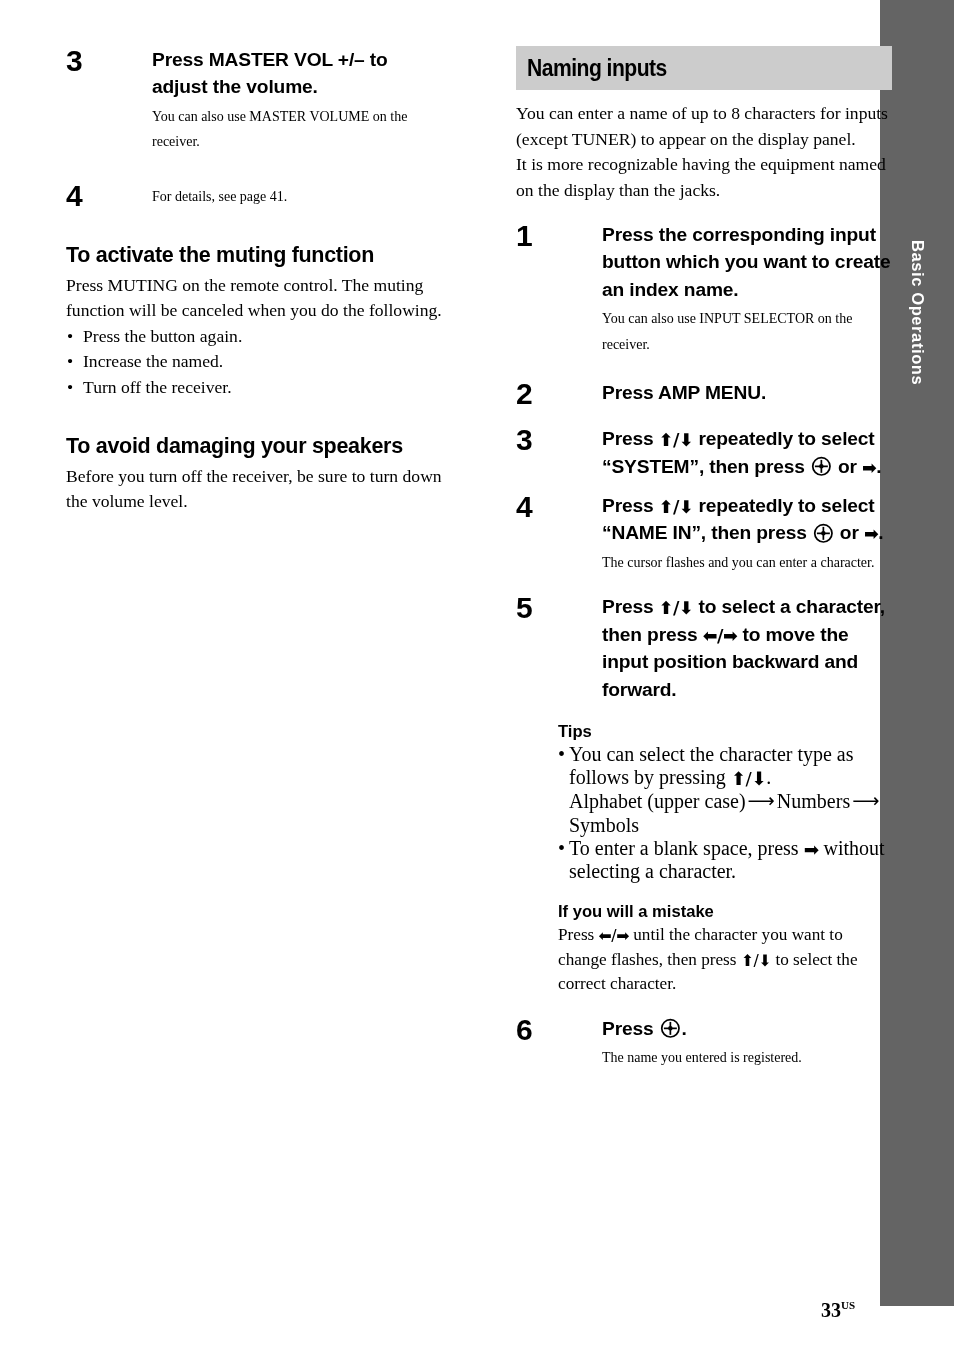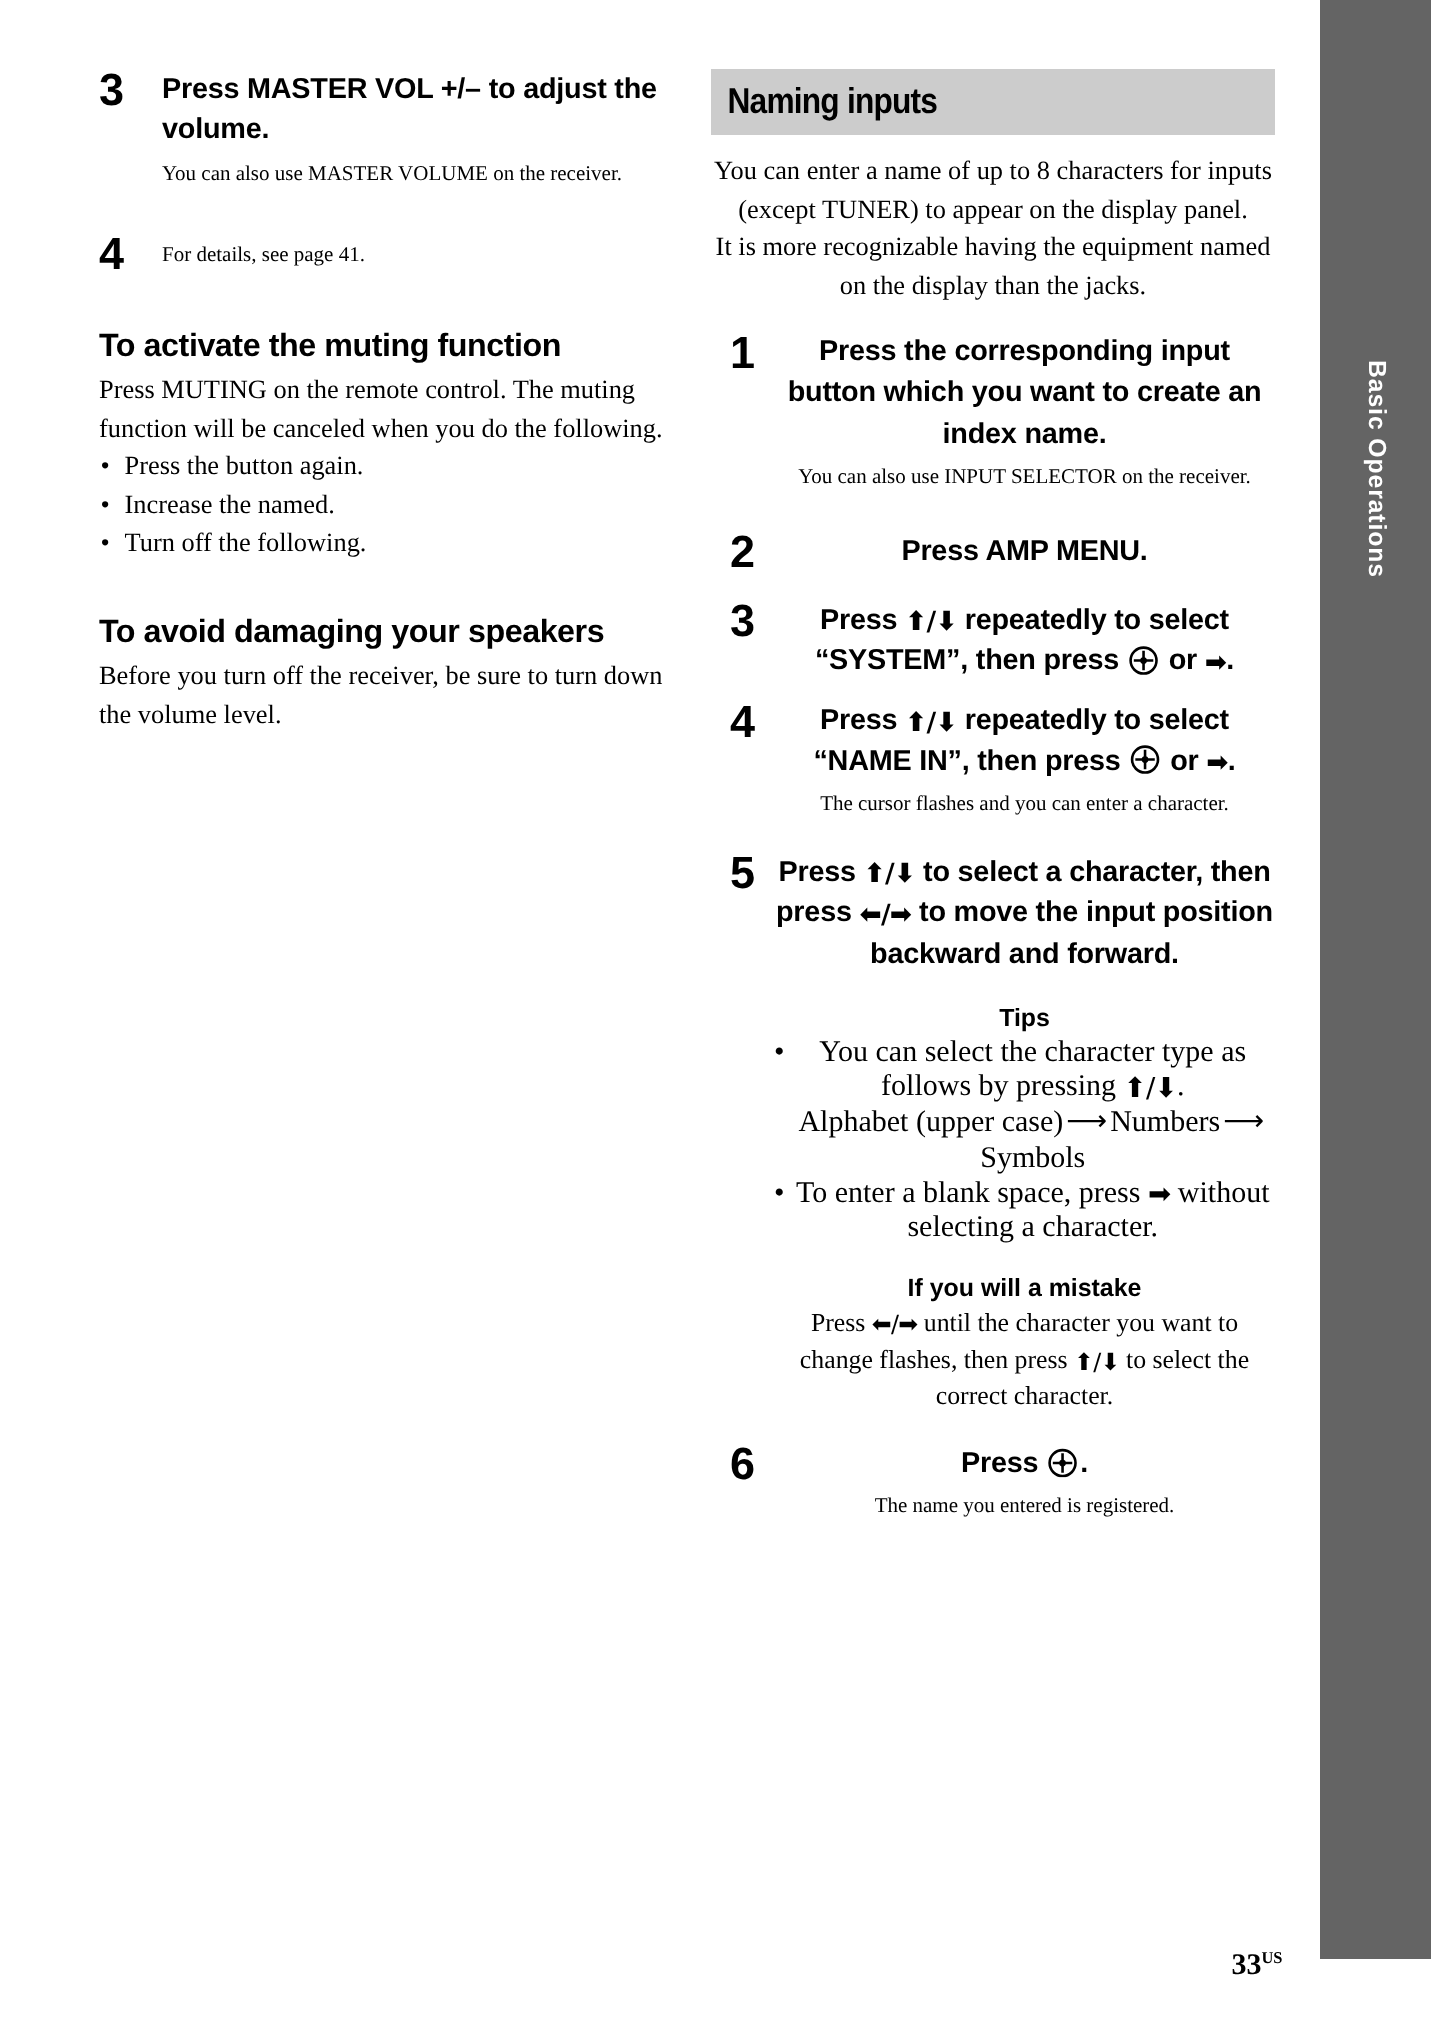--- a/index.html
+++ b/index.html
@@ -54,21 +54,21 @@
     position: relative;
     top: -340px;
   }
 
   
   .col {
     position: absolute;
     top: 46px;
   }
   .col-left  { left: 66px;  width: 380px; }
-  .col-right { left: 474px; width: 376px; text-align: center; }
+  .col-right { left: 516px; width: 376px; }
 
   
   .serif-body {
     font-family: "Liberation Serif", serif;
     font-size: 17.6px;
     line-height: 25.5px;
   }
 
   
   .step {
@@ -78,21 +78,21 @@
   }
   .step-num {
     font-family: "Liberation Sans", sans-serif;
     font-weight: bold;
     font-size: 30px;
     line-height: 27px;
     width: 42px;
     flex: 0 0 42px;
     margin-top: 1px;
   }
-  .step-body { flex: 1 1 auto; }
+  .step-body { flex: 1 1 auto; margin-left: 44px; }
   .step-title {
     font-family: "Liberation Sans", sans-serif;
     font-weight: bold;
     font-size: 19.2px;
     line-height: 27.4px;
     letter-spacing: -0.15px;
   }
   .step-desc {
     font-family: "Liberation Serif", serif;
     font-size: 14px;
@@ -246,21 +246,21 @@
         <div class="step-desc">For details, see page 41.</div>
       </div>
     </div>
 
     <div class="mt34">
       <div class="sec-head">To activate the muting function</div>
       <div class="sec-body mt4">Press MUTING on the remote control. The muting function will be canceled when you do the following.</div>
       <ul class="bullets">
         <li>Press the button again.</li>
         <li>Increase the named.</li>
-        <li>Turn off the following.</li>
+        <li>Turn off the receiver.</li>
       </ul>
     </div>
 
     <div class="mt34">
       <div class="sec-head">To avoid damaging your speakers</div>
       <div class="sec-body mt4">Before you turn off the receiver, be sure to turn down the volume level.</div>
     </div>
 
   </div>
 

